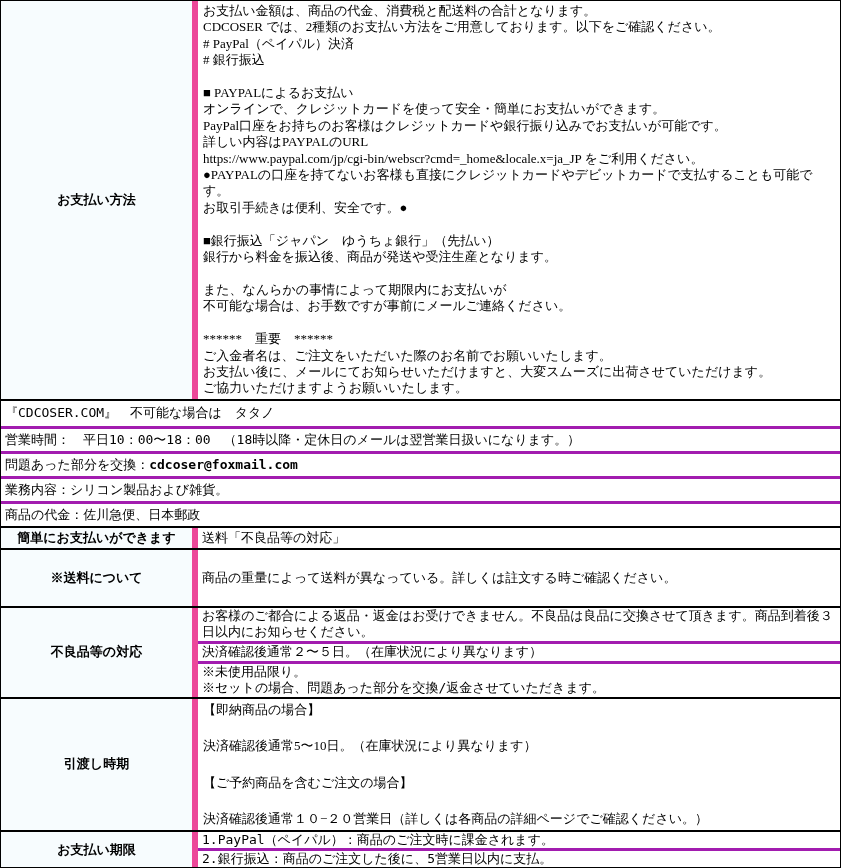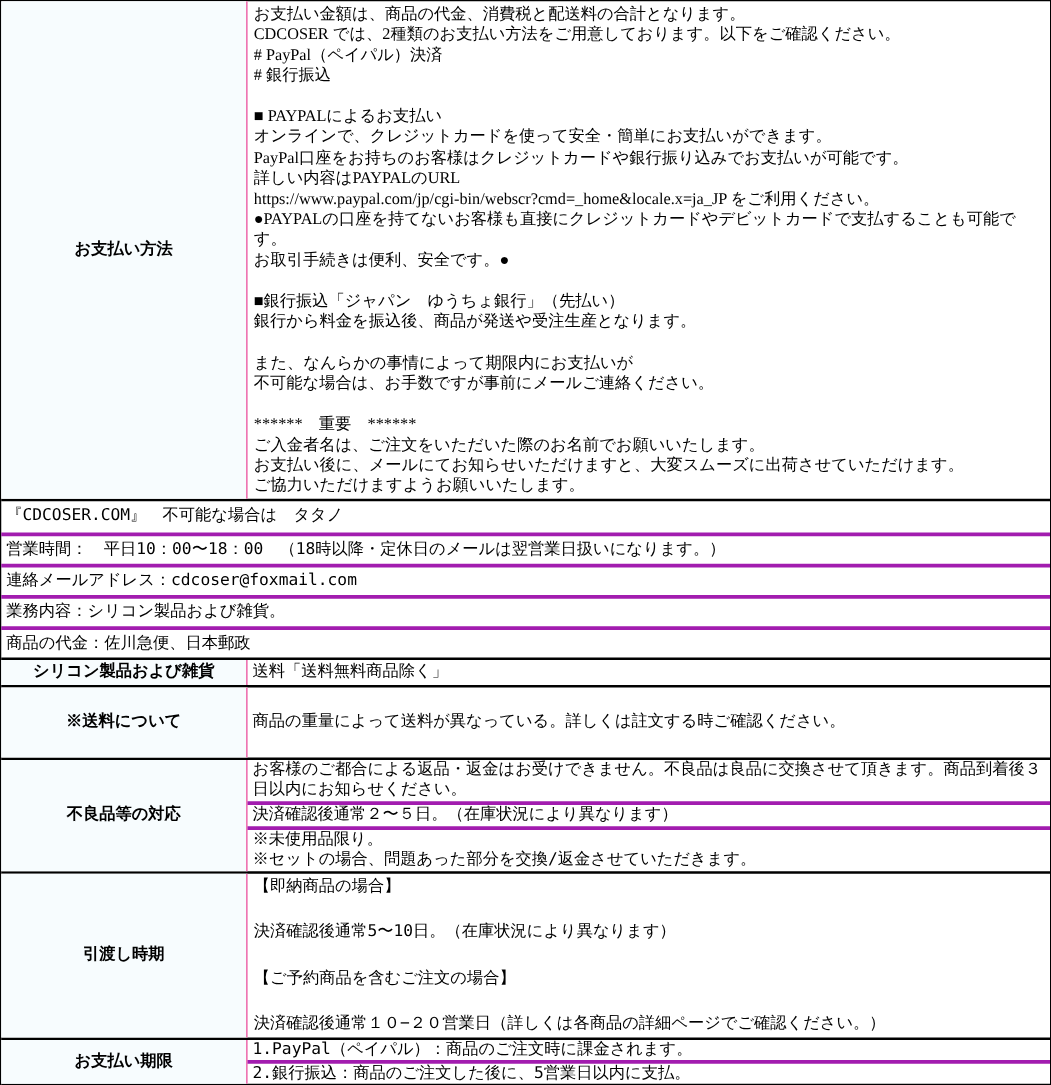--- a/index.html
+++ b/index.html
@@ -11,48 +11,48 @@
   }
   .info-table {
     width: 841px;
     border: 1px solid #000000;
     border-bottom: 1px solid #000000;
   }
   .trow { display: flex; border-top: 2px solid #000000; }
   .trow:first-child { border-top: none; }
   .th {
     flex: 0 0 197px; width: 197px;
-    border-right: 1px solid #ec4899;
+    border-right: 6px solid #ec4899;
     background: #f7fcfe;
     display: flex; align-items: center; justify-content: center;
     text-align: center;
     font-weight: bold; font-size: 13px; line-height: 16px;
     padding: 2px 4px;
   }
   .td { flex: 1 1 auto; display: flex; flex-direction: column; min-width: 0; }
   .subrow {
     border-top: 3px solid #a21caf;
     padding: 3px 4px;
     font-size: 13px; line-height: 16px;
     white-space: pre-wrap; word-break: break-all;
   }
   .subrow:first-child { border-top: none; }
   .pre {
     white-space: pre-wrap; word-break: break-all;
     font-size: 13px; padding: 2px 5px;
   }
-  .b { font-weight: normal; }
+  .b { font-weight: bold; }
 
   
   .r-payment .pre { line-height: 16.4px; min-height: 394px; font-family: Liberation Serif, serif; }
   .r-about .subrow { min-height: 25px; display: flex; align-items: center; padding: 3px 4px; }
   .r-fee .subrow { min-height: 20px; padding: 2px 4px; }
   .r-shipnote .subrow { min-height: 24px; padding: 20px 4px; }
   .r-defect .subrow { padding: 0 4px 1px; }
-  .r-delivery .pre { line-height: 18.2px; min-height: 126px; }
+  .r-delivery .pre { line-height: 18.2px; min-height: 126px; font-family: Liberation Serif, serif; }
   .r-deadline .subrow { min-height: 16px; padding: 0 4px; }
   .r-retdate .subrow { min-height: 21px; padding: 3px 4px; }
 </style>
 </head>
 <body>
 
 <div class="info-table">
 
   <section class="trow r-payment">
     <div class="th">お支払い方法</div>
@@ -80,30 +80,30 @@
 ご入金者名は、ご注文をいただいた際のお名前でお願いいたします。
 お支払い後に、メールにてお知らせいただけますと、大変スムーズに出荷させていただけます。
 ご協力いただけますようお願いいたします。</div>
     </div>
   </section>
 
   <section class="trow r-about">
     <div class="td">
       <div class="subrow">『CDCOSER.COM』　不可能な場合は　タタノ</div>
       <div class="subrow">営業時間：　平日10：00〜18：00　（18時以降・定休日のメールは翌営業日扱いになります。）</div>
-      <div class="subrow"><span>連絡メールアドレス：</span><span class="b">cdcoser@foxmail.com</span></div>
+      <div class="subrow"><span>問題あった部分を交換：</span><span class="b">cdcoser@foxmail.com</span></div>
       <div class="subrow">業務内容：シリコン製品および雑貨。</div>
       <div class="subrow">商品の代金：佐川急便、日本郵政</div>
     </div>
   </section>
 
   <section class="trow r-fee">
-    <div class="th">シリコン製品および雑貨</div>
+    <div class="th">簡単にお支払いができます</div>
     <div class="td">
-      <div class="subrow">送料「送料無料商品除く」</div>
+      <div class="subrow">送料「不良品等の対応」</div>
     </div>
   </section>
 
   <section class="trow r-shipnote">
     <div class="th">※送料について</div>
     <div class="td">
       <div class="subrow">商品の重量によって送料が異なっている。詳しくは註文する時ご確認ください。</div>
     </div>
   </section>
 

